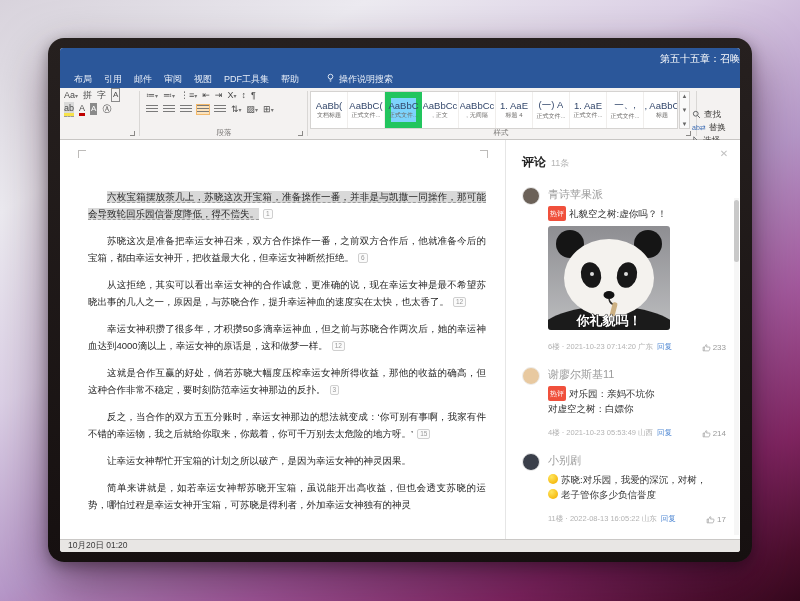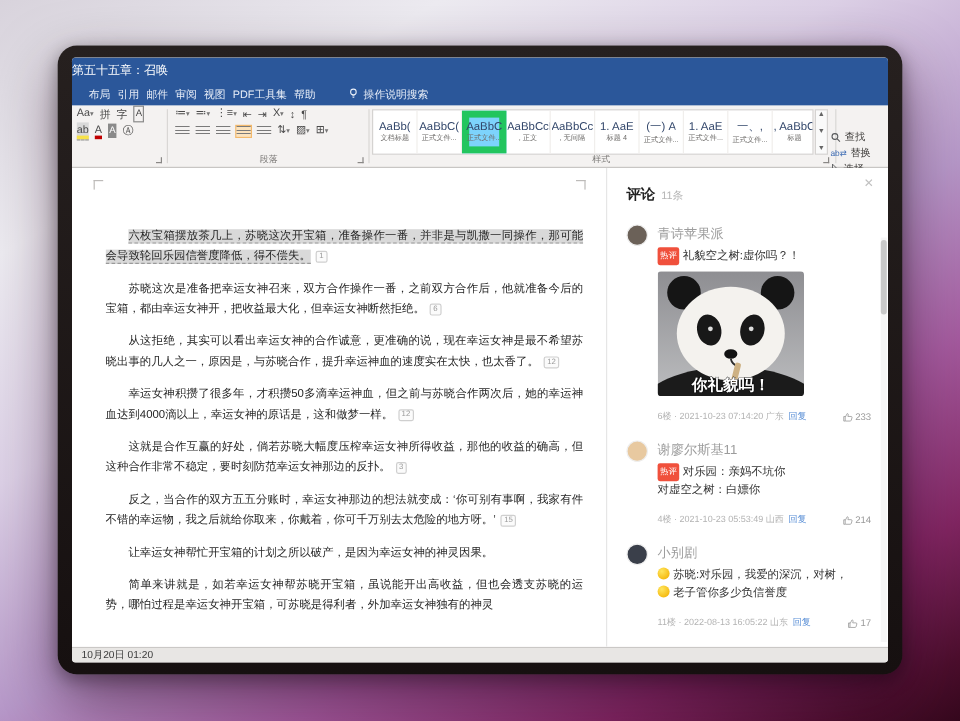--- a/index.html
+++ b/index.html
@@ -18,21 +18,21 @@
     border-radius:16px;
     box-shadow:0 20px 50px rgba(40,5,30,.5), 0 4px 14px rgba(0,0,0,.35);
     padding:10px 12px;
   }
   .screen {
     width:680px; height:504px; background:#ffffff; border-radius:3px;
     overflow:hidden; position:relative; display:flex; flex-direction:column;
   }
   
   .titlebar { height:22px; background:#2b579a; color:#fff; font-size:10px;
-    display:flex; align-items:center; justify-content:flex-start; flex:0 0 auto; }
+    display:flex; align-items:center; justify-content:flex-end; flex:0 0 auto; }
   .menubar { height:18px; background:#2b579a; color:#e8eef8; font-size:9px;
     display:flex; align-items:center; gap:15px; padding:0 14px; flex:0 0 auto; }
   .menubar .tab { cursor:default; }
   .menubar .search { display:flex; align-items:flex-start; gap:4px; margin-left:12px; }
   
   .ribbon { height:52px; background:#f4f2f1; border-bottom:1px solid #c8c6c4;
     position:relative; flex:0 0 auto; font-size:9px; color:#444; }
   .rgroup { position:absolute; top:0; bottom:0; }
   .rdiv { position:absolute; top:3px; bottom:3px; width:1px; background:#d9d7d5; }
   .glabel { position:absolute; bottom:1px; left:0; right:0; text-align:center;
@@ -116,21 +116,21 @@
 <body>
 
 <div class="device">
   <div class="screen">
 
     <div class="titlebar">
       <span>第五十五章：召唤</span>
     </div>
 
     <div class="menubar">
-      <span id="tabs-holder" style="display:flex;gap:6px;justify-content:space-between;">
+      <span id="tabs-holder" style="display:flex;gap:12px;justify-content:space-between;">
           <span class="tab">布局</span>
           <span class="tab">引用</span>
           <span class="tab">邮件</span>
           <span class="tab">审阅</span>
           <span class="tab">视图</span>
           <span class="tab">PDF工具集</span>
           <span class="tab">帮助</span>
         </span>
       <span class="search">
         <svg width="9" height="9" viewBox="0 0 10 10">

